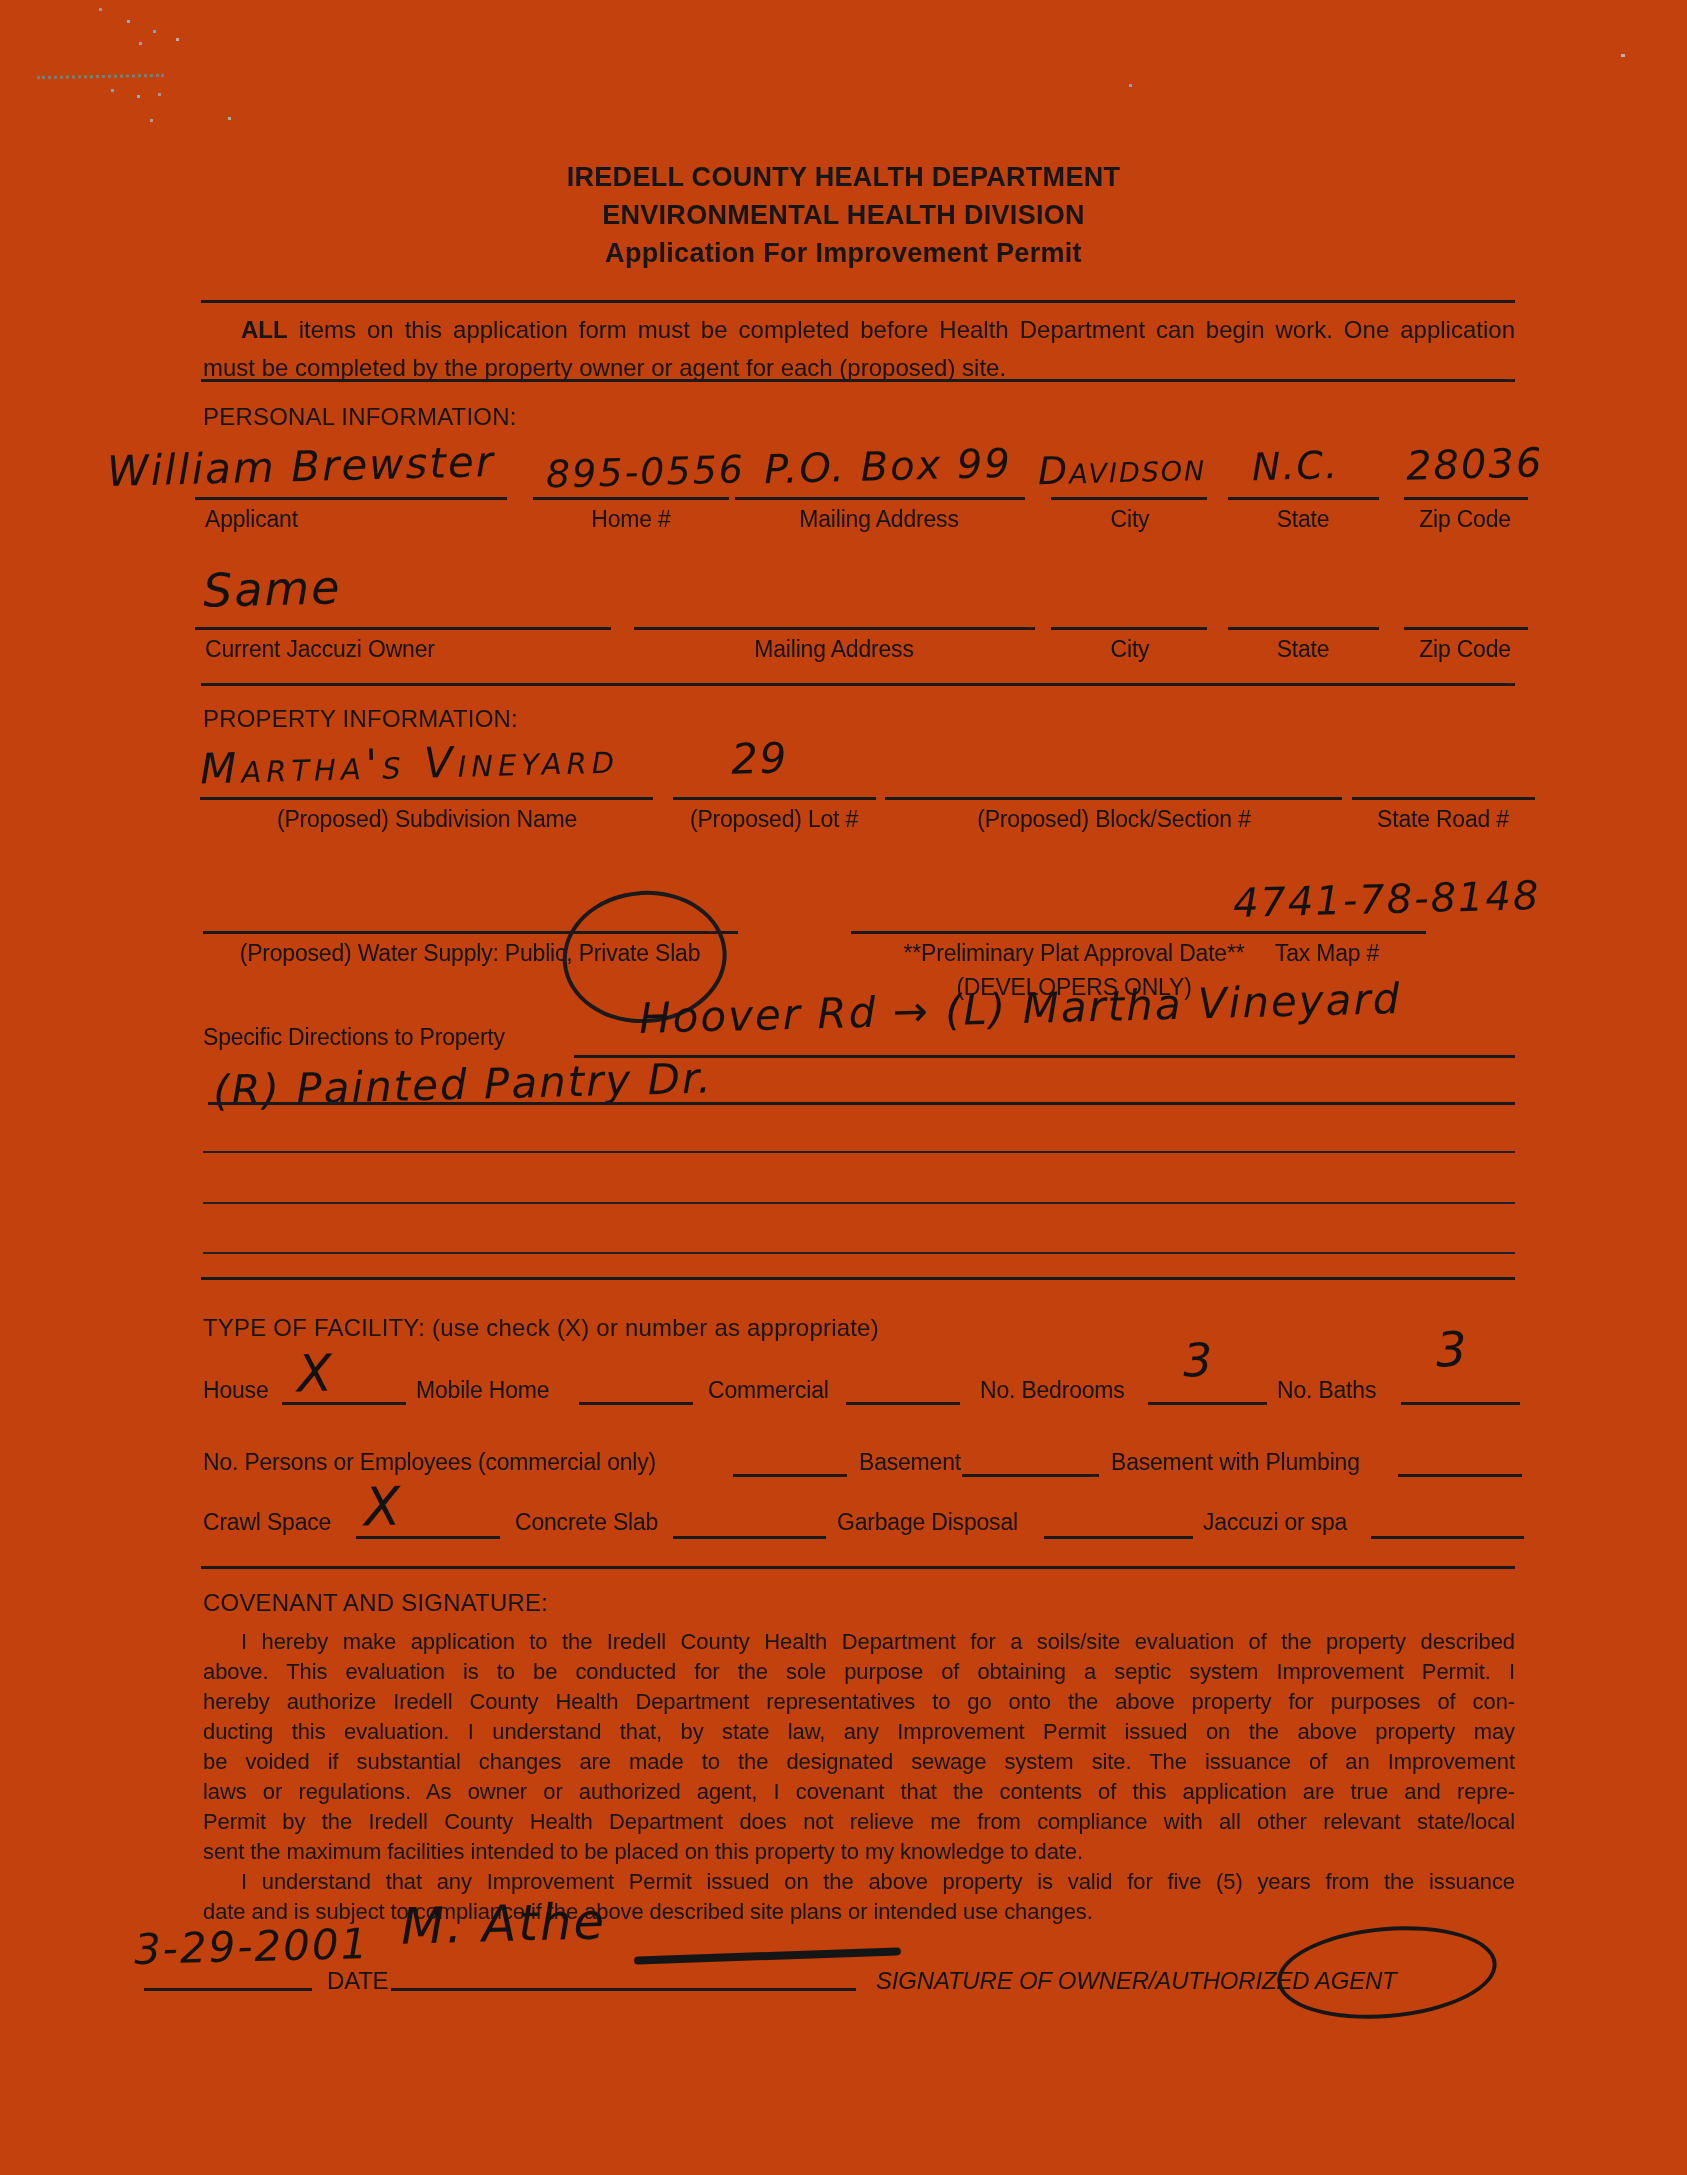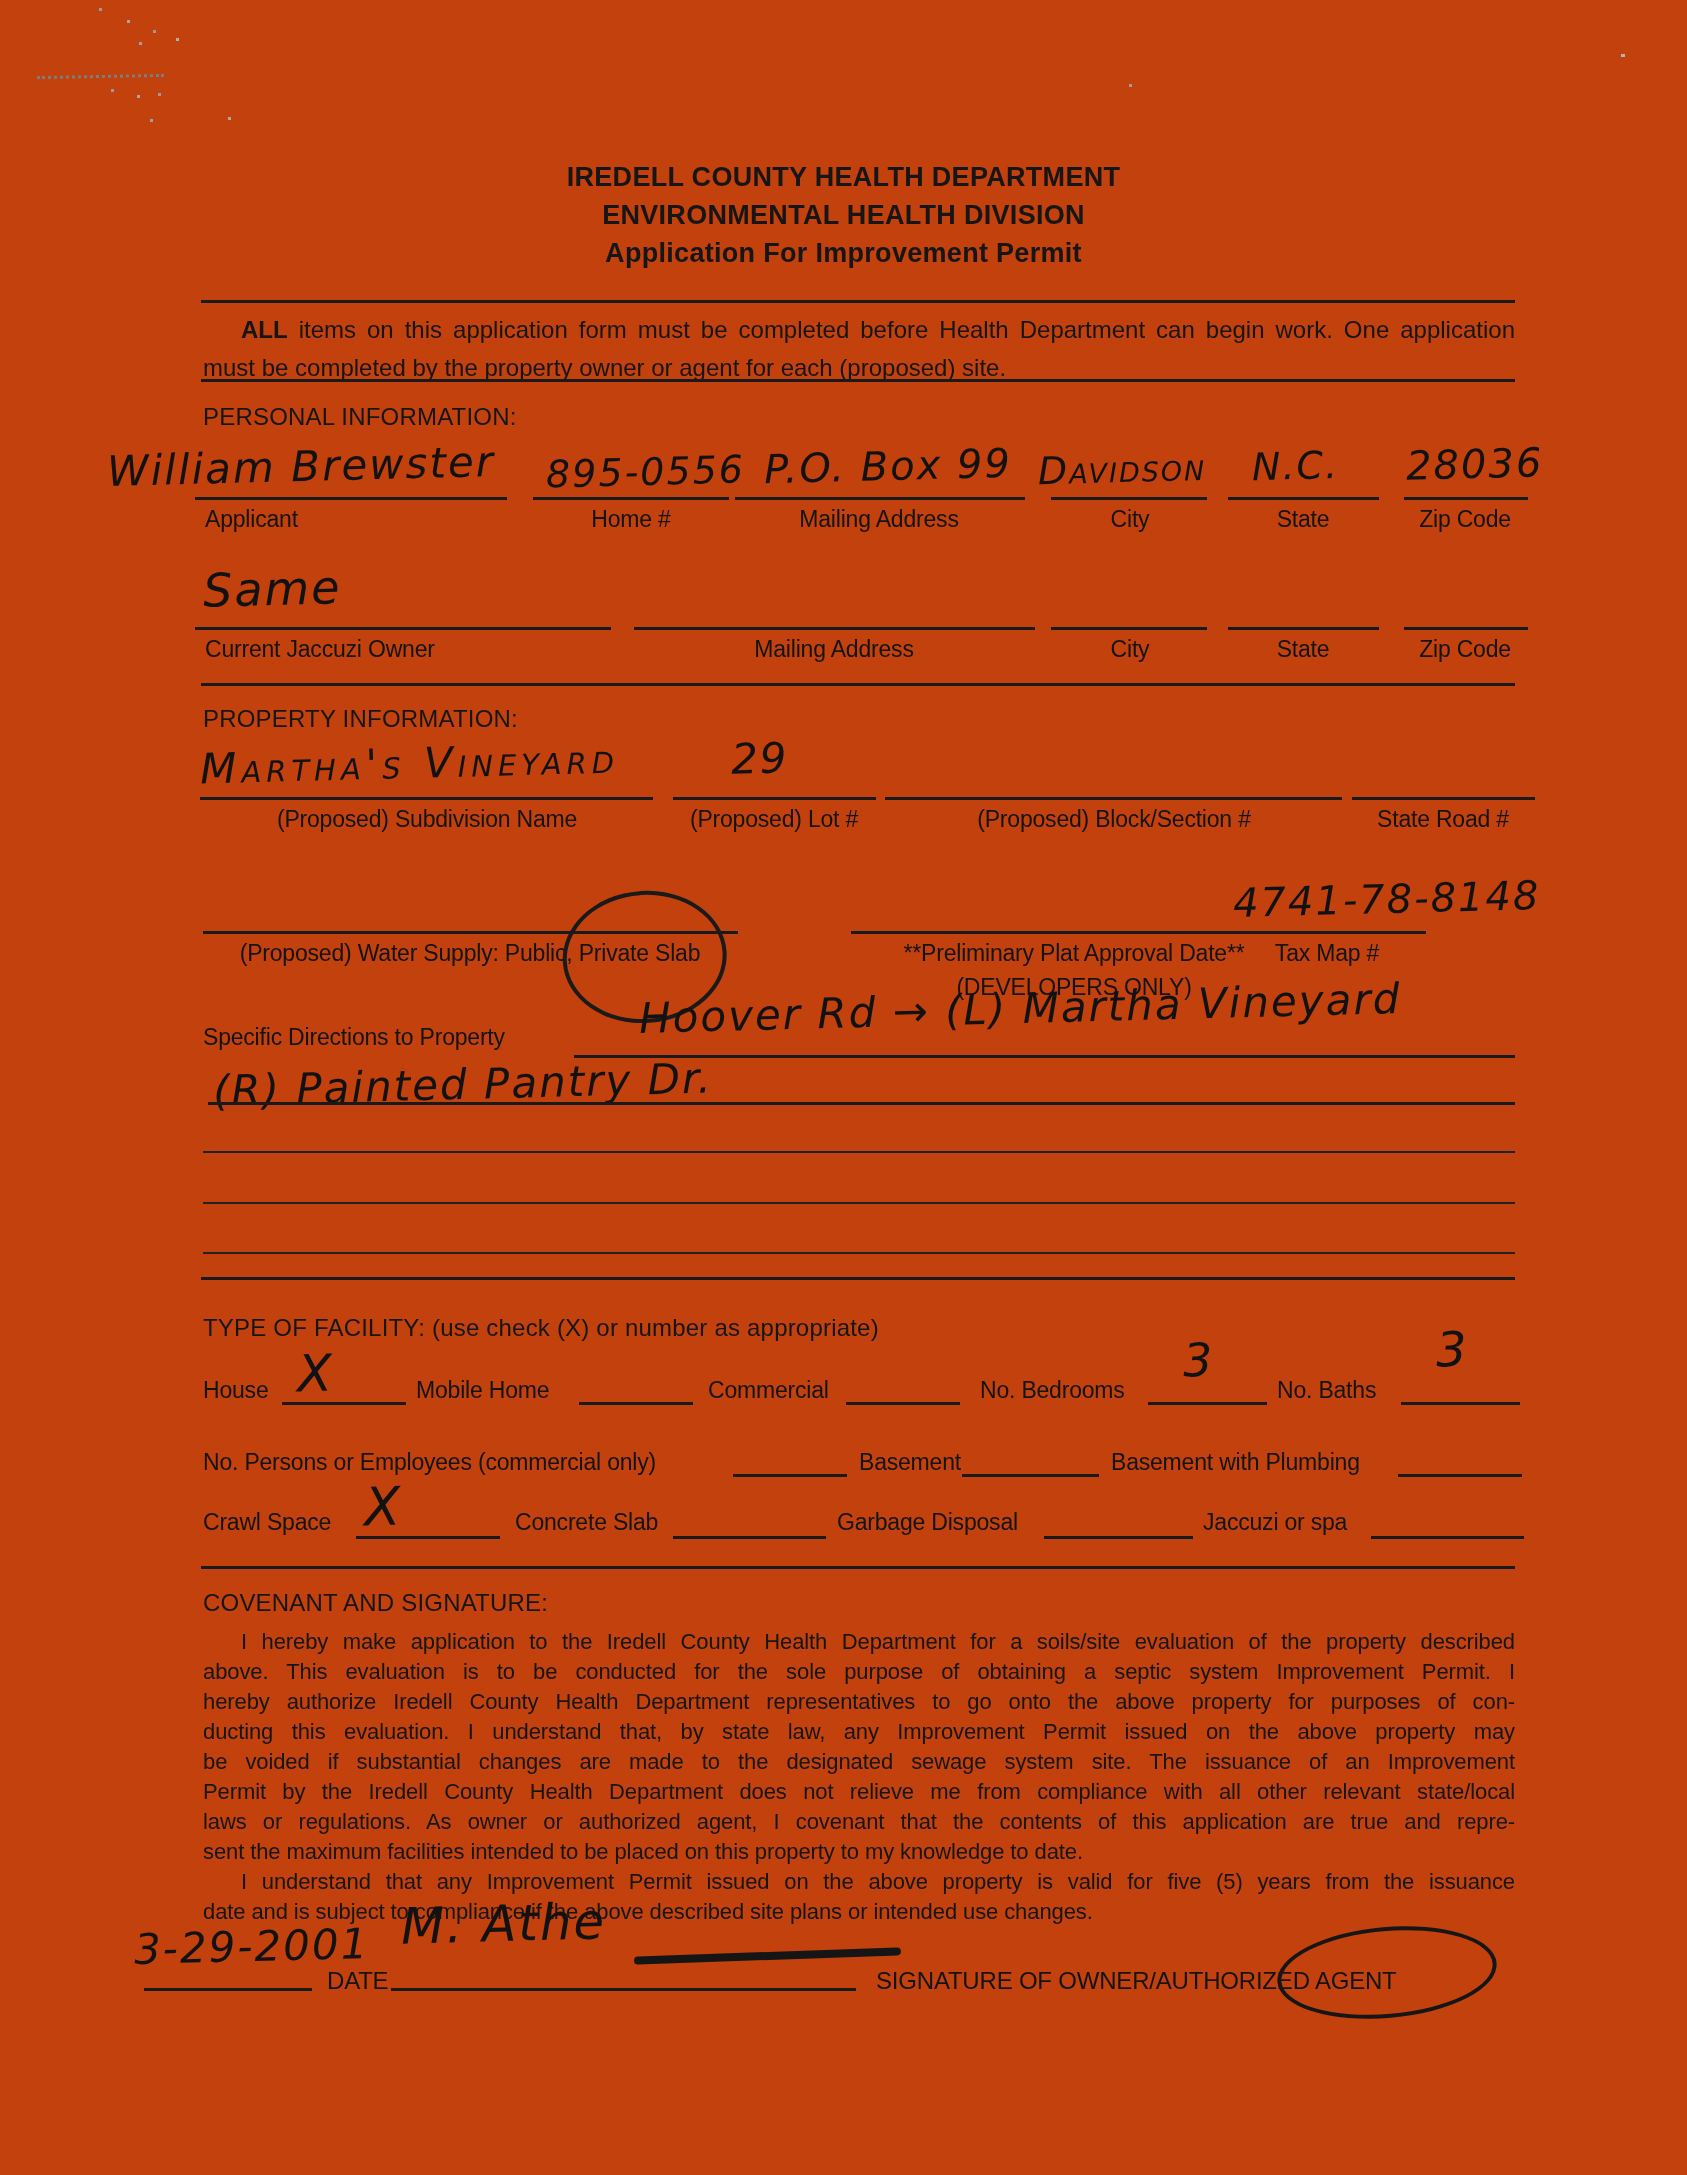--- a/index.html
+++ b/index.html
@@ -180,31 +180,31 @@
   <div class="rule" style="left:201px;top:1566px;width:1314px;"></div>
 
   <div class="hdg" style="left:203px;top:1589px;">COVENANT AND SIGNATURE:</div>
 
   <div class="cov">
     <div class="cov-line ind">I hereby make application to the Iredell County Health Department for a soils/site evaluation of the property described</div>
     <div class="cov-line">above. This evaluation is to be conducted for the sole purpose of obtaining a septic system Improvement Permit. I</div>
     <div class="cov-line">hereby authorize Iredell County Health Department representatives to go onto the above property for purposes of con-</div>
     <div class="cov-line">ducting this evaluation. I understand that, by state law, any Improvement Permit issued on the above property may</div>
     <div class="cov-line">be voided if substantial changes are made to the designated sewage system site. The issuance of an Improvement</div>
+    <div class="cov-line">laws or regulations. As owner or authorized agent, I covenant that the contents of this application are true and repre-</div>
     <div class="cov-line">Permit by the Iredell County Health Department does not relieve me from compliance with all other relevant state/local</div>
-    <div class="cov-line">laws or regulations. As owner or authorized agent, I covenant that the contents of this application are true and repre-</div>
     <div class="cov-line last">sent the maximum facilities intended to be placed on this property to my knowledge to date.</div>
     <div class="cov-line ind">I understand that any Improvement Permit issued on the above property is valid for five (5) years from the issuance</div>
     <div class="cov-line last">date and is subject to compliance if the above described site plans or intended use changes.</div>
   </div>
 
   <div class="hw" style="left:134px;top:1926px;font-size:42px;">3-29-2001</div>
   <div class="ul" style="left:144px;top:1988px;width:168px;"></div>
   <div class="lbl" style="left:327px;top:1968px;font-size:24px;">DATE</div>
 
   <div class="hw" style="left:401px;top:1899px;font-size:50px;">M. Athe</div>
   <div class="scribble" style="left:634px;top:1952px;width:267px;height:8px;transform:rotate(-2deg);border-radius:4px;"></div>
   <div class="ul" style="left:391px;top:1988px;width:465px;"></div>
-  <div class="lbl" style="left:876px;top:1968px;font-size:24px;">SIGNATURE OF OWNER/AUTHORIZED AGENT</div>
+  <div class="lbl" style="left:876px;top:1968px;font-size:24px;font-style:italic;">SIGNATURE OF OWNER/AUTHORIZED AGENT</div>
   <div class="ellipse" style="left:1277px;top:1927px;width:212px;height:83px;transform:rotate(-5deg);"></div>
 
 </div>
 
 
 </body></html>

